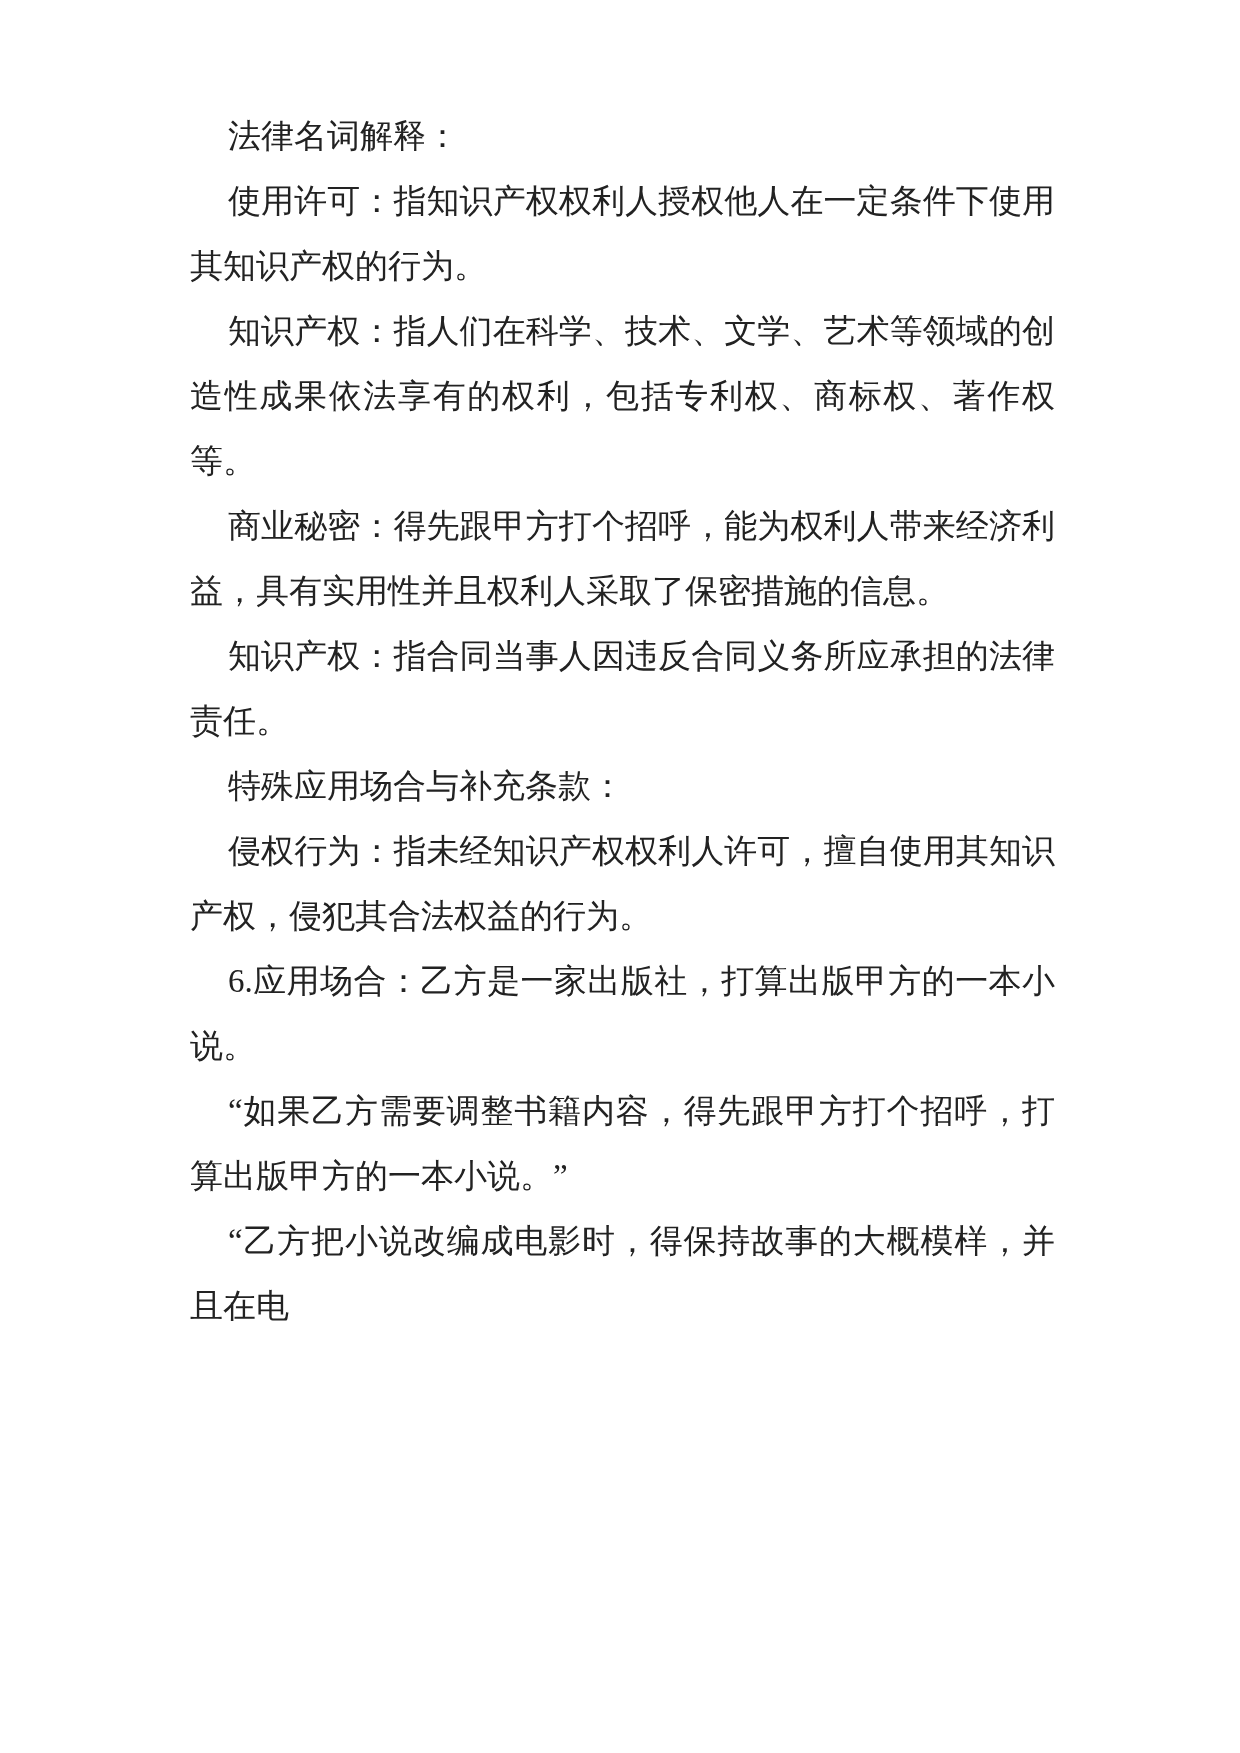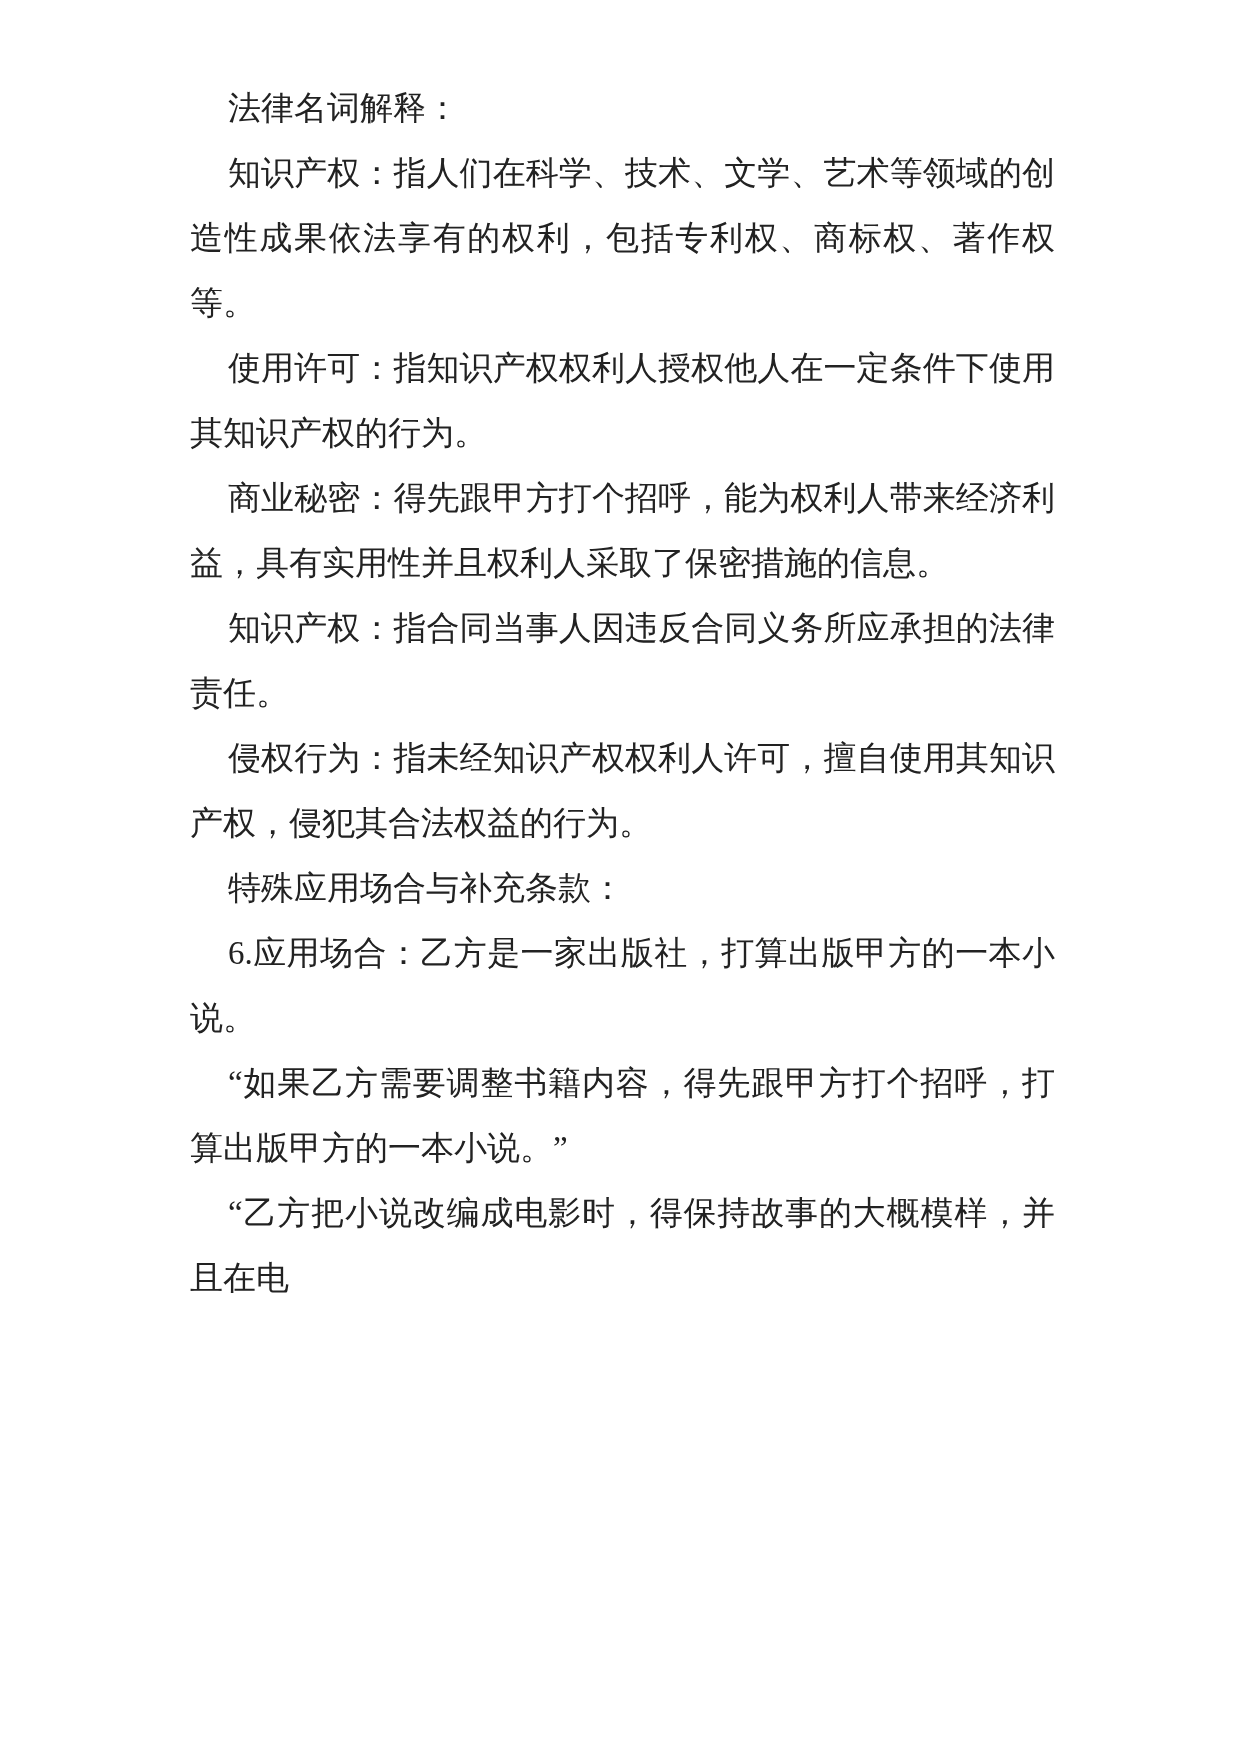--- a/index.html
+++ b/index.html
@@ -10,42 +10,42 @@
   body {
     width: 1240px;
     height: 1753px;
     overflow: hidden;
   }
   .page {
     box-sizing: border-box;
     width: 1240px;
     height: 1331px;
     background: #ffffff;
-    padding: 76px 185px 0 190px;
+    padding: 104px 185px 0 190px;
   }
   .para {
     margin: 0;
     padding: 0;
     font-family: "Liberation Serif", "DejaVu Serif", serif;
     font-size: 33px;
     line-height: 65px;
     color: #222222;
     text-align: justify;
     text-justify: inter-ideograph;
     text-indent: 38px;
     word-break: break-all;
   }
 </style>
 </head>
 <body>
 
 <div class="page">
   <p class="para">法律名词解释：</p>
+  <p class="para">使用许可：指知识产权权利人授权他人在一定条件下使用其知识产权的行为。</p>
   <p class="para">知识产权：指人们在科学、技术、文学、艺术等领域的创造性成果依法享有的权利，包括专利权、商标权、著作权等。</p>
-  <p class="para">使用许可：指知识产权权利人授权他人在一定条件下使用其知识产权的行为。</p>
   <p class="para">商业秘密：得先跟甲方打个招呼，能为权利人带来经济利益，具有实用性并且权利人采取了保密措施的信息。</p>
   <p class="para">知识产权：指合同当事人因违反合同义务所应承担的法律责任。</p>
+  <p class="para">特殊应用场合与补充条款：</p>
   <p class="para">侵权行为：指未经知识产权权利人许可，擅自使用其知识产权，侵犯其合法权益的行为。</p>
-  <p class="para">特殊应用场合与补充条款：</p>
   <p class="para">6.应用场合：乙方是一家出版社，打算出版甲方的一本小说。</p>
   <p class="para">“如果乙方需要调整书籍内容，得先跟甲方打个招呼，打算出版甲方的一本小说。”</p>
   <p class="para">“乙方把小说改编成电影时，得保持故事的大概模样，并且在电</p>
 </div>
 
 </body></html>

